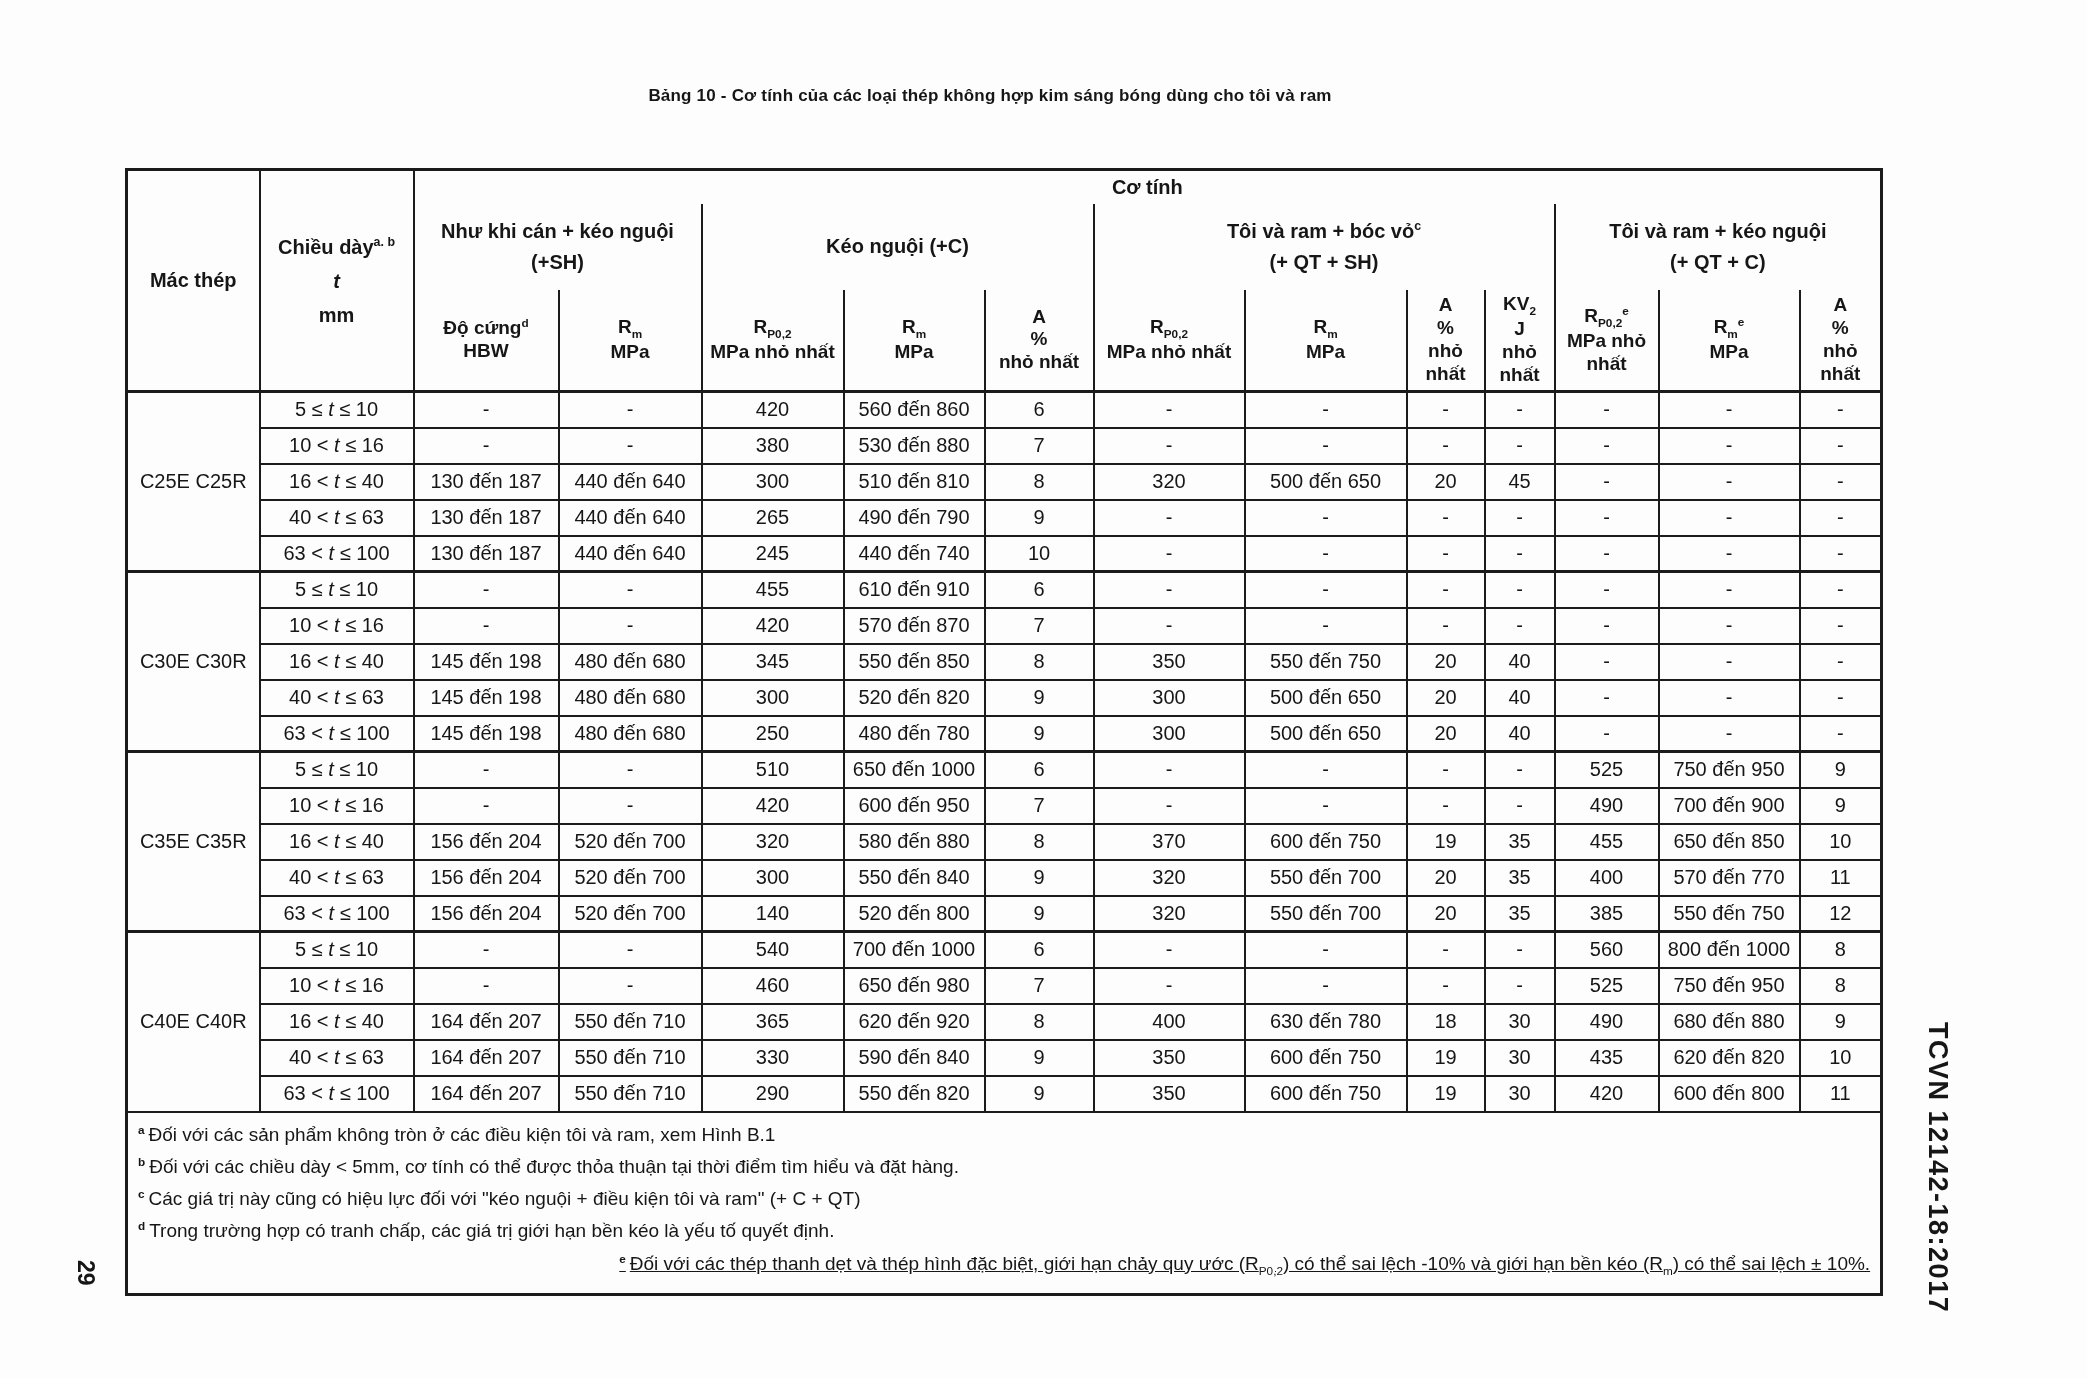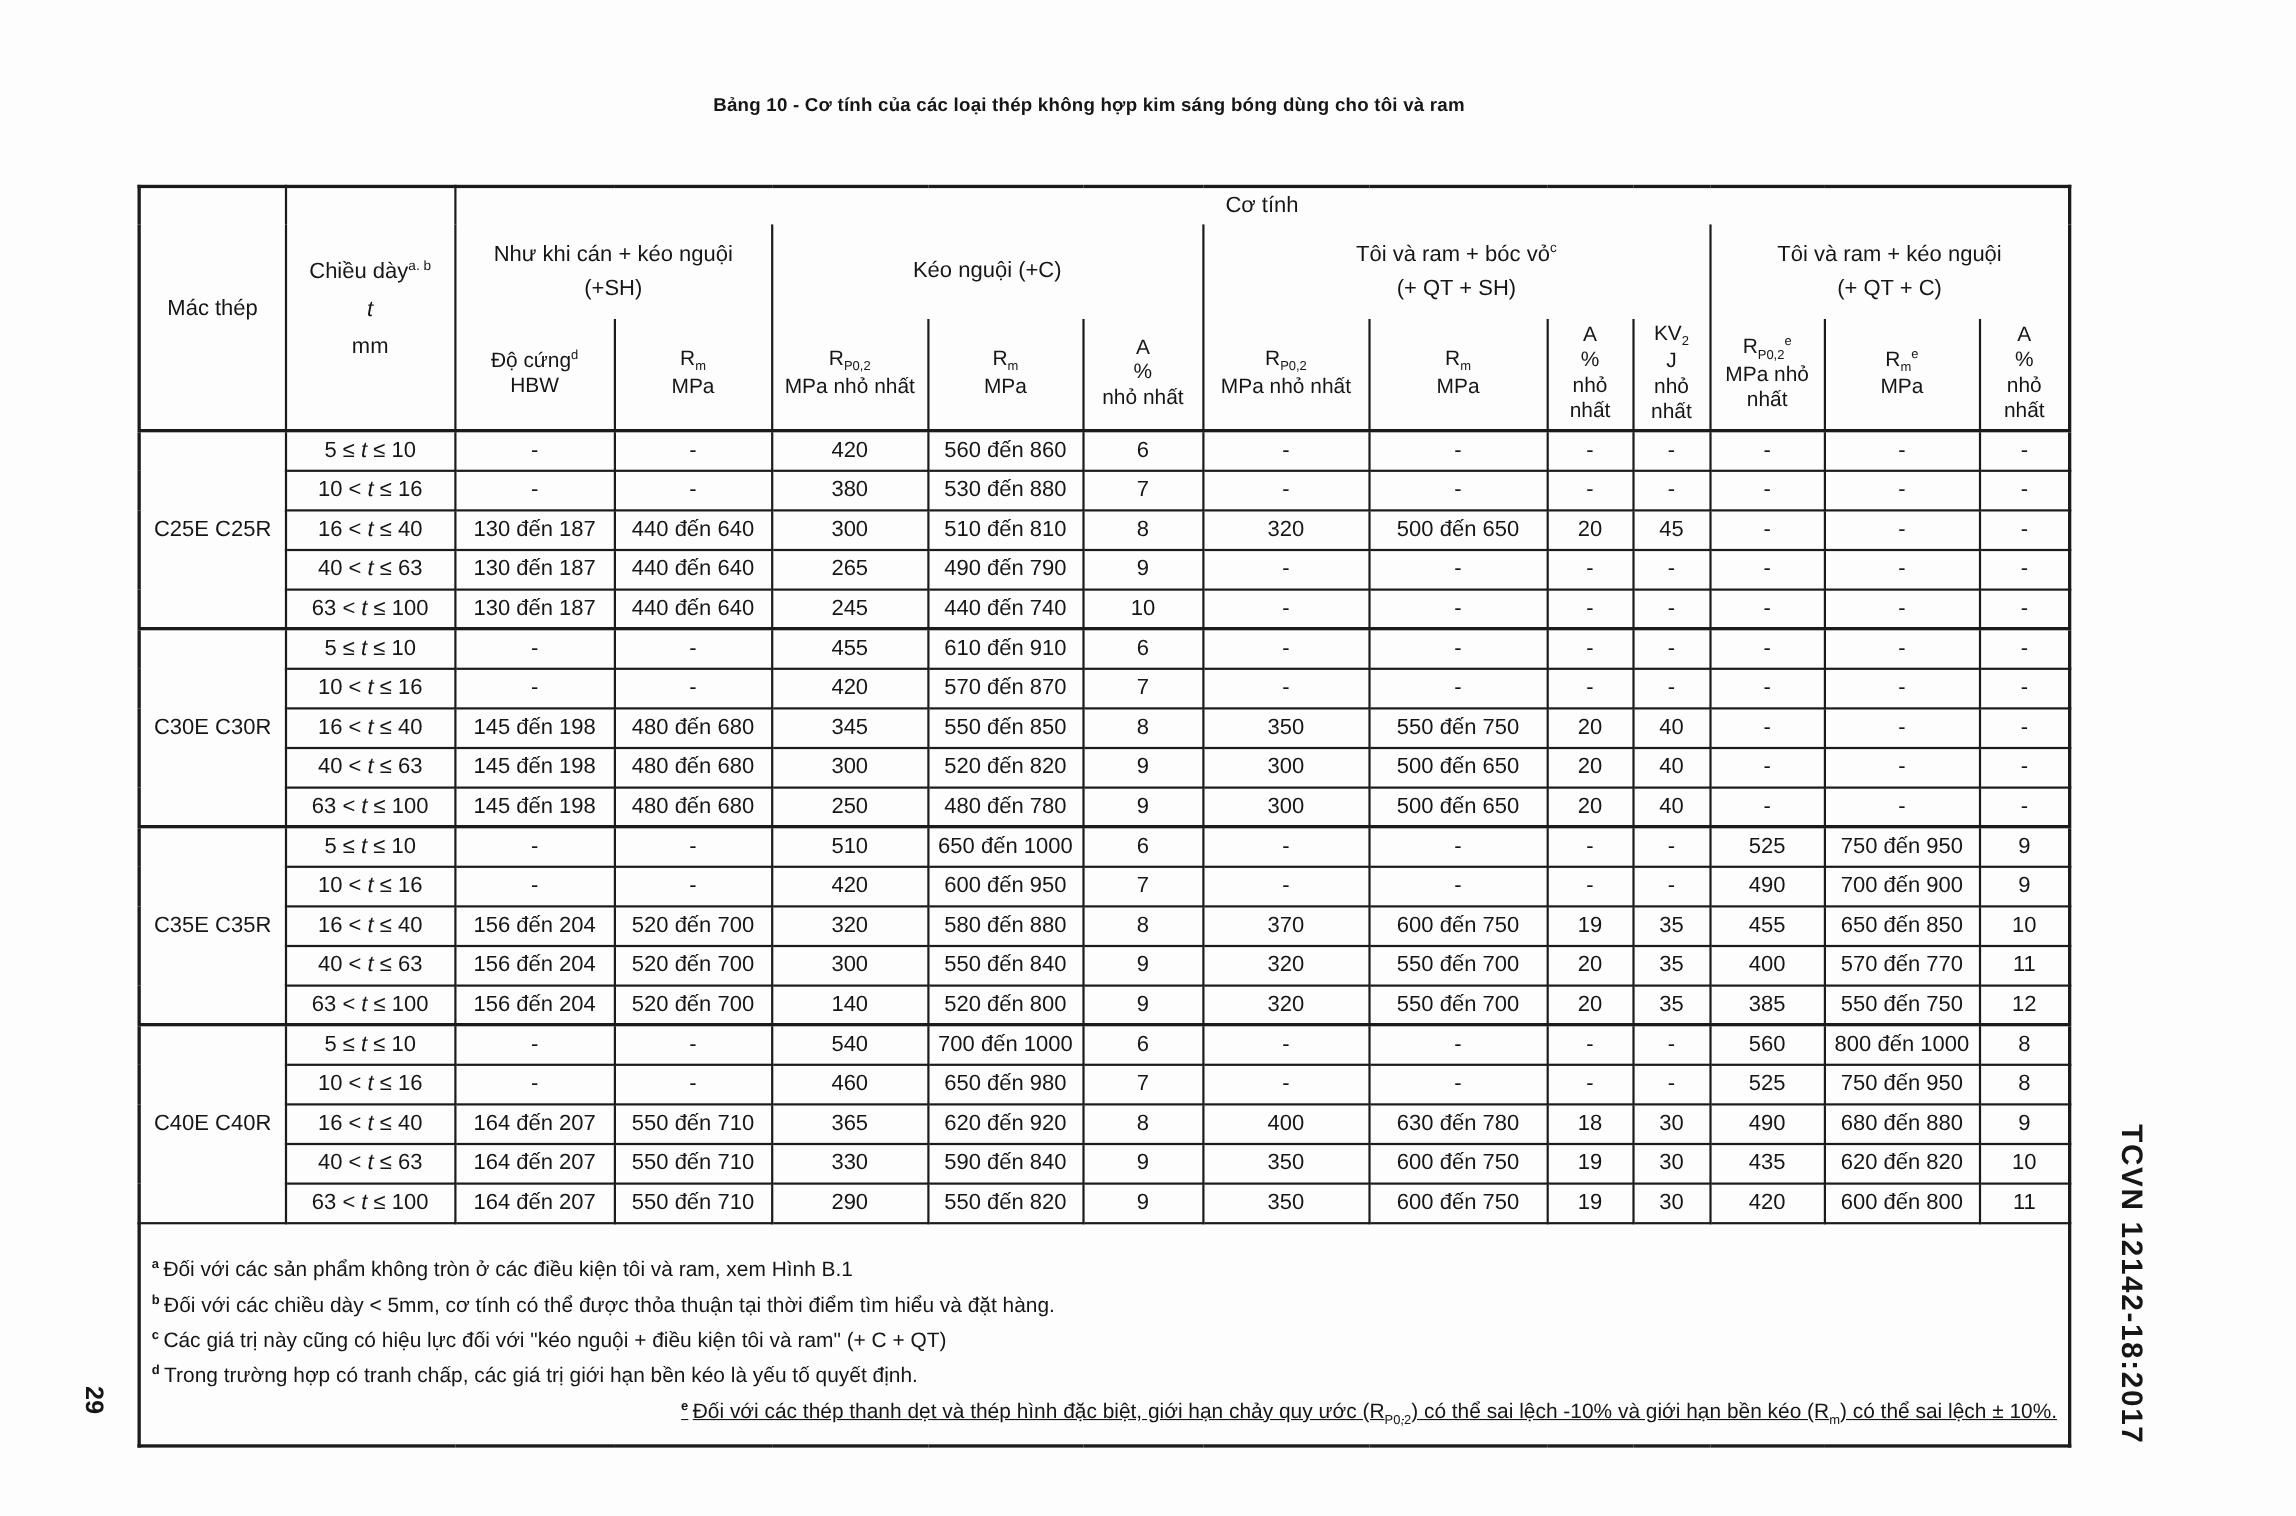--- a/index.html
+++ b/index.html
@@ -27,40 +27,40 @@
   }
   th, td {
     border: 2px solid #1b1b1b;
     text-align: center;
     vertical-align: middle;
     padding: 0 2px;
     font-size: 20px;
     overflow: hidden;
   }
   thead { border-bottom: 3px solid #1b1b1b; }
-  thead th { font-weight: normal; }
+  thead th { font-weight: bold; }
   .hrA { height: 34px; }
   .hrB { height: 86px; }
   .hrC { height: 102px; }
   .th-cotinh { border-bottom: none; }
   .ghead { border-top: none; border-bottom: none; line-height: 1.55; }
   .hrC th { border-top: none; line-height: 1.2; font-size: 19px; }
   .th-thick div { line-height: 1.1; }
   .th-thick .cd-l2 { margin: 12px 0; }
   sup { font-size: 0.62em; vertical-align: super; }
   sub { font-size: 0.62em; vertical-align: sub; }
   tbody tr { height: 36px; }
   tbody td { font-size: 20px; }
   td.grade { font-size: 20px; }
   td.thick i { font-style: italic; }
   tr.block-sep { border-top: 3px solid #1b1b1b; }
   .dash-l { border-left-style: dashed !important; }
   tfoot td.fnotes {
     text-align: left;
-    padding: 23px 10px 9px 10px;
+    padding: 3px 10px 9px 10px;
     border-top: 2px solid #1b1b1b;
   }
   .fn { font-size: 19px; line-height: 27px; white-space: nowrap; }
   .fn sup { font-weight: bold; margin-right: 4px; }
   .fn-e { text-decoration: underline; text-align: right; }
   .tcvn {
     position: absolute;
     left: 1922px; top: 1022px;
     writing-mode: vertical-rl;
     font-weight: bold;

